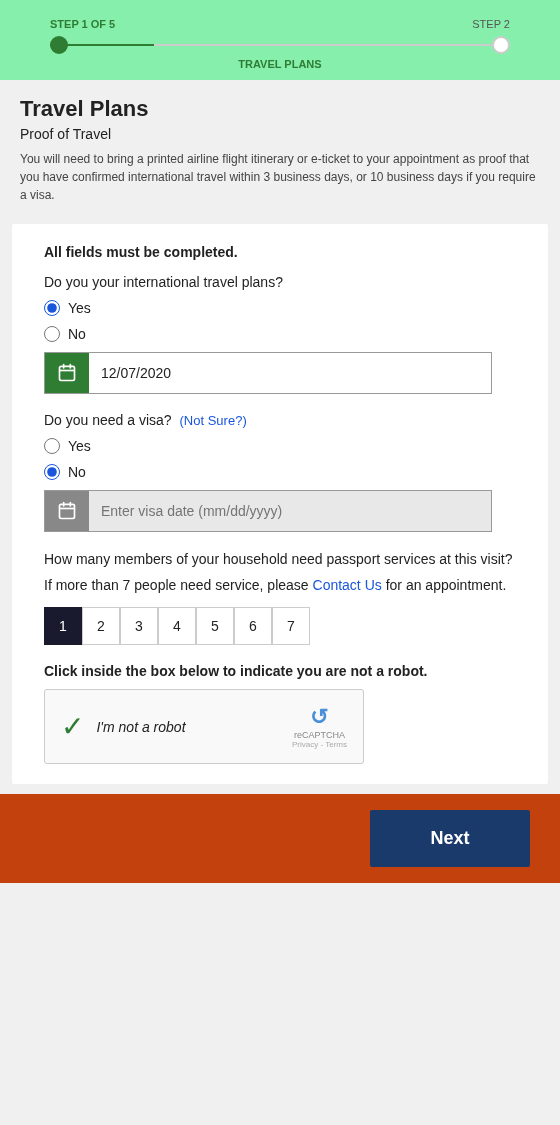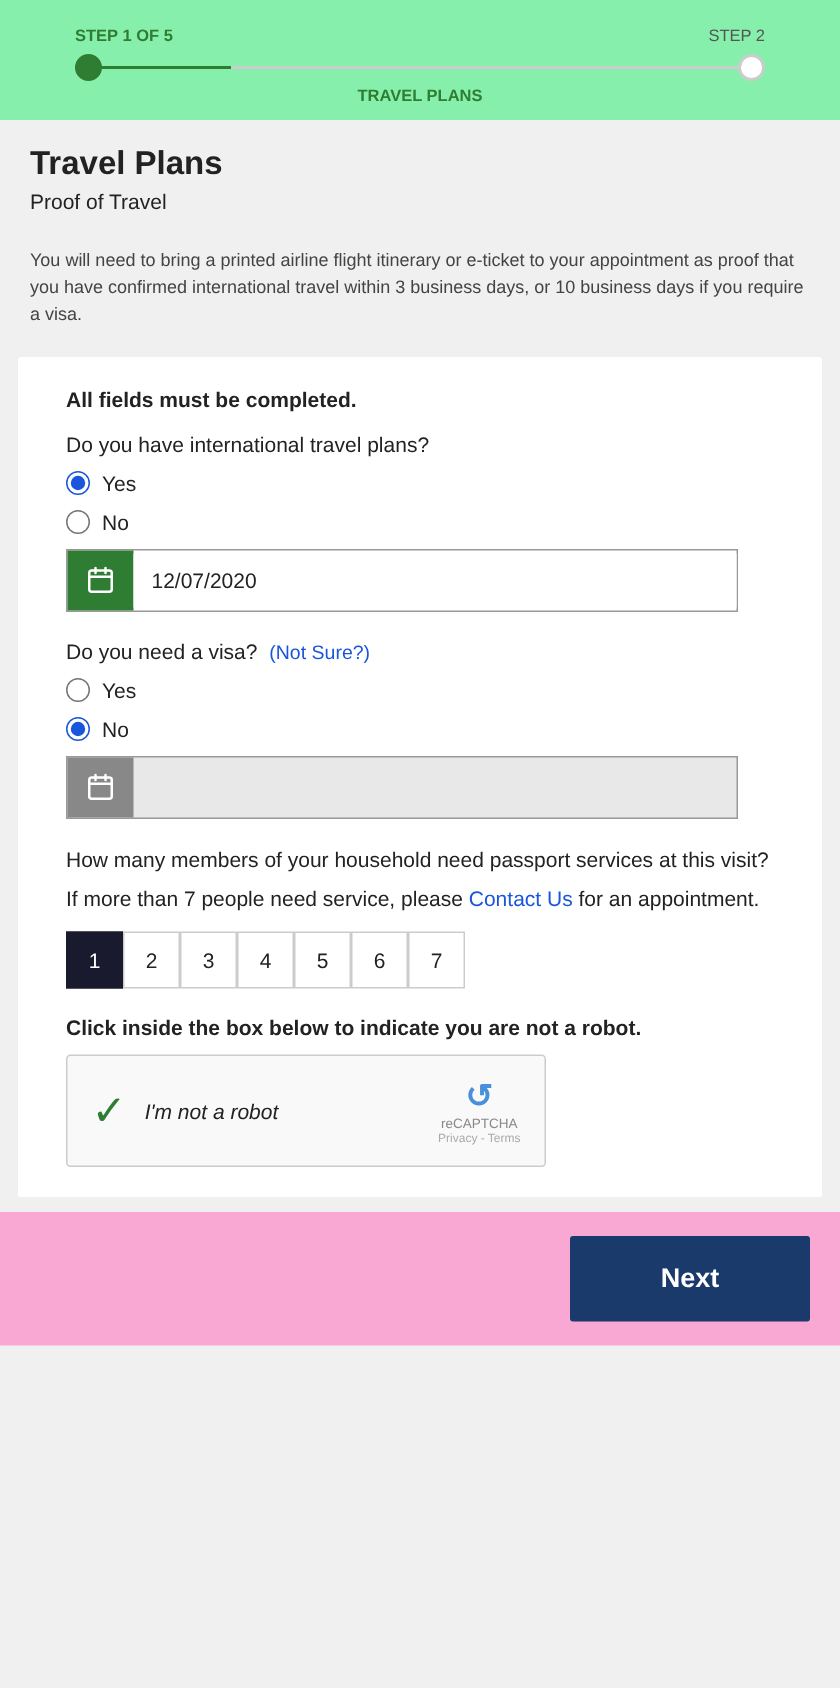--- a/index.html
+++ b/index.html
@@ -90,21 +90,21 @@
     }
     .page-subtitle {
       font-size: 14px;
       font-weight: normal;
       color: #222;
       margin-top: 4px;
     }
     .page-description {
       font-size: 12px;
       color: #444;
-      margin-top: 22px;
+      margin-top: 8px;
       line-height: 1.5;
     }
 
     
     .form-section {
       background: white;
       margin: 10px 12px;
       padding: 20px 32px;
       border-radius: 2px;
     }
@@ -264,24 +264,24 @@
       display: block;
       font-weight: bold;
     }
     .recaptcha-sub {
       font-size: 8px;
       color: #aaa;
     }
 
     
     .footer-section {
-      padding: 16px 20px;
+      padding: 16px 30px;
       display: flex;
       justify-content: flex-end;
-      background: #f9a8d4;
+      background: #c2410c;
     }
     .next-button {
       background: #1a3a6b;
       color: white;
       border: none;
       padding: 18px 60px;
       font-size: 18px;
       font-weight: bold;
       cursor: pointer;
       border-radius: 2px;
@@ -307,21 +307,21 @@
 
 <div class="header-section">
   <div class="page-title">Travel Plans</div>
   <div class="page-subtitle">Proof of Travel</div>
   <div class="page-description">You will need to bring a printed airline flight itinerary or e-ticket to your appointment as proof that you have confirmed international travel within 3 business days, or 10 business days if you require a visa.</div>
 </div>
 
 <div class="form-section">
   <div class="all-fields-label">All fields must be completed.</div>
 
-  <div class="question-label">Do you have international travel plans?</div>
+  <div class="question-label">Do you your international travel plans?</div>
   <div class="radio-group">
     <div class="radio-item">
       <input type="radio" name="travel" id="travel-yes" checked="" style="">
       <label for="travel-yes">Yes</label>
     </div>
     <div class="radio-item">
       <input type="radio" name="travel" id="travel-no" style="">
       <label for="travel-no">No</label>
     </div>
   </div>
@@ -356,20 +356,21 @@
 
   <div class="date-input-container disabled">
     <div class="date-icon-box disabled-icon">
       <svg viewBox="0 0 24 24" xmlns="http://www.w3.org/2000/svg">
         <rect x="3" y="4" width="18" height="17" rx="2" ry="2" fill="none" stroke="white" stroke-width="2"></rect>
         <line x1="3" y1="9" x2="21" y2="9" stroke="white" stroke-width="2"></line>
         <line x1="8" y1="2" x2="8" y2="6" stroke="white" stroke-width="2" stroke-linecap="round"></line>
         <line x1="16" y1="2" x2="16" y2="6" stroke="white" stroke-width="2" stroke-linecap="round"></line>
       </svg>
     </div>
+    <input type="text" disabled="" placeholder="Enter visa date (mm/dd/yyyy)" style="">
   </div>
 
   <div class="household-question">
     <span>How many members of your household need passport services at this visit?</span>
   </div>
   <div class="household-question">
     <span>If more than 7 people need service, please </span>
     <span class="contact-link">Contact Us</span>
     <span> for an appointment.</span>
   </div>

